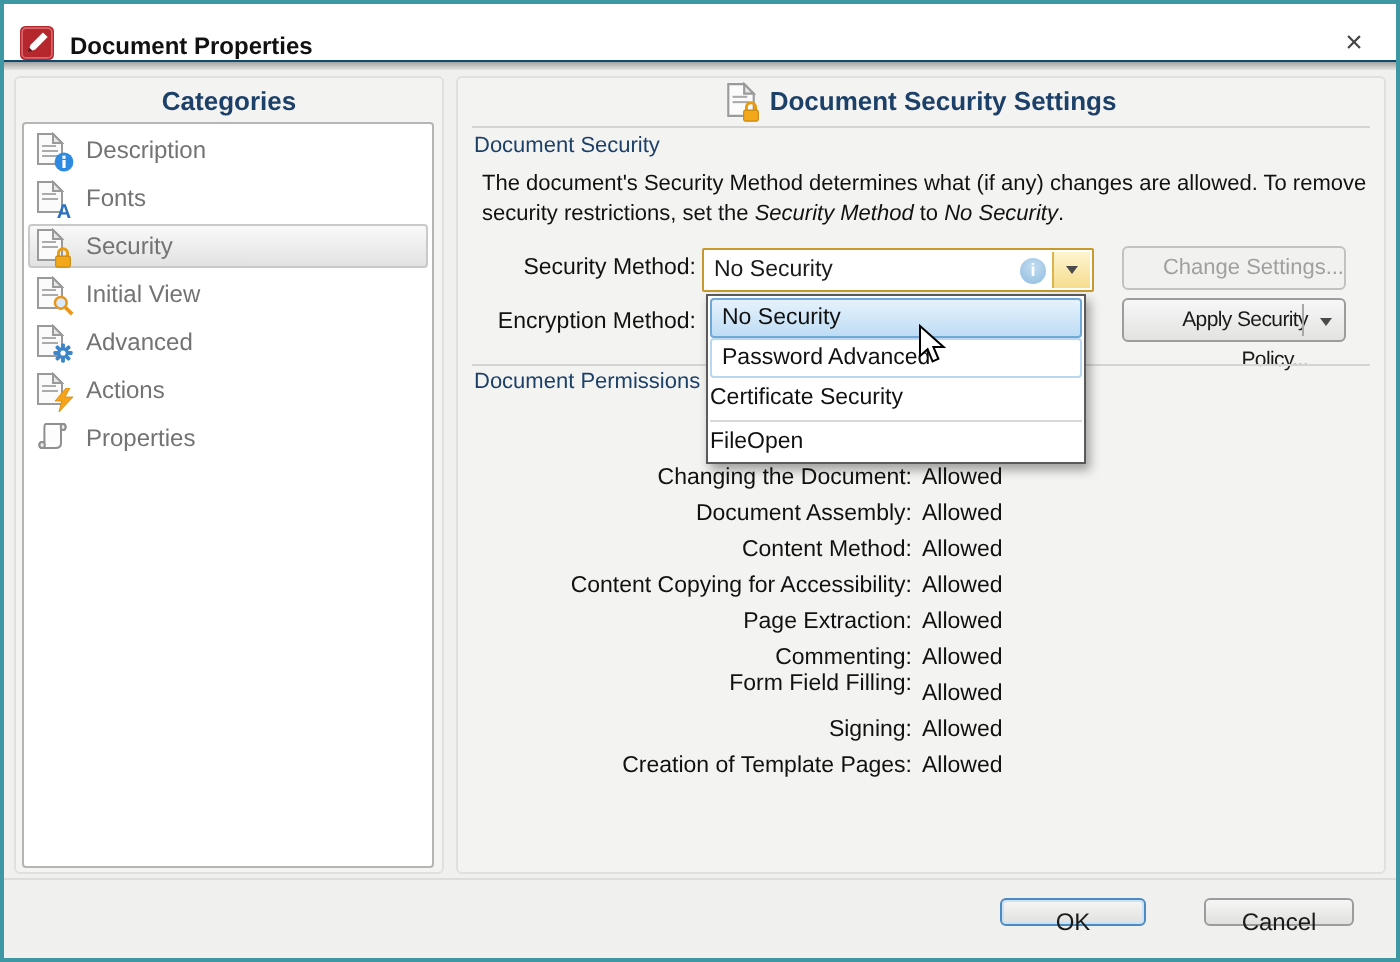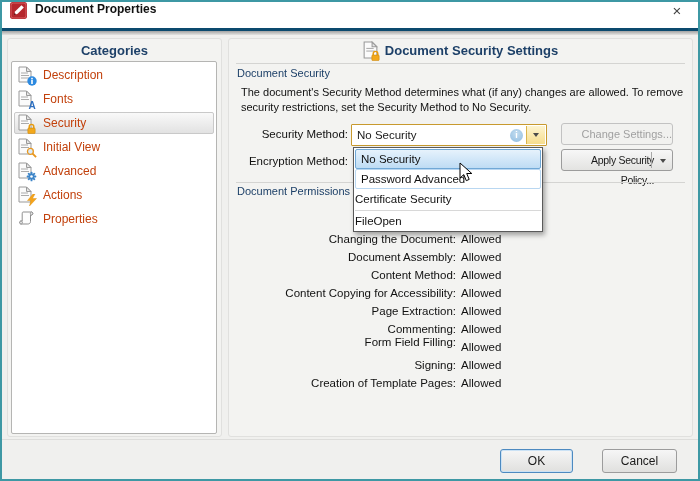--- a/index.html
+++ b/index.html
@@ -1,41 +1,41 @@
 <!DOCTYPE html>
 <html><head>
 <meta charset="utf-8">
 <style>
 *{margin:0;padding:0;box-sizing:border-box}
 body{background:#fff;font-family:"Liberation Sans",sans-serif}
 .window{position:relative;width:700px;height:481px;border:2px solid #3E98A4;background:#f0f0ee;font-size:12px;color:#1a1a1a;overflow:hidden}
 
-.titlebar{position:absolute;left:0;top:0;right:0;height:29px;background:#ffffff;border-bottom:3px solid #0c4a6e;display:flex;align-items:flex-start;padding:0 6px}
+.titlebar{position:absolute;left:0;top:0;right:0;height:29px;background:#ffffff;border-bottom:1px solid #0c4a6e;display:flex;align-items:flex-end;padding:0 6px}
 .titlebar .app-icon{width:17px;height:17px;margin-left:2px;flex:0 0 auto}
 .titlebar .title{margin-left:8px;font-weight:bold;font-size:12px;color:#111}
 .titlebar .close{margin-left:auto;width:30px;text-align:center;font-size:15px;color:#444;cursor:default}
 .title-shade{position:absolute;left:0;top:29px;right:0;height:4px;background:linear-gradient(#a3a3a3,#e4e4e2)}
 
 .panel{position:absolute;background:#f3f3f1;border:1px solid #e0e0de;border-radius:3px}
 .panel-left{left:5px;top:36px;width:215px;height:399px}
 .panel-right{left:226px;top:36px;width:465px;height:399px}
 .panel-header{position:absolute;top:4px;left:0;right:0;text-align:center;color:#1d4068;font-size:13px;font-weight:bold}
 .panel-header-flex{position:absolute;top:2px;left:0;right:0;display:flex;align-items:center;justify-content:center;gap:7px;color:#1d4068;font-size:13px;font-weight:bold}
 
 .listbox{position:absolute;left:3px;right:4px;top:22px;bottom:2px;background:#fff;border:1px solid #b5b5b3;border-radius:2px}
-.cat-item{position:absolute;left:1px;right:1px;height:24px;display:flex;align-items:center;padding-left:5px;gap:8px;font-size:12px;color:#c2410c}
+.cat-item{position:absolute;left:1px;right:1px;height:24px;display:flex;align-items:center;padding-left:5px;gap:8px;font-size:12px;color:#737373}
 .cat-item .ic{position:relative;width:17px;height:18px;flex:0 0 auto}
 .cat-item .ic .badge{position:absolute;right:-2px;bottom:-2px}
 .cat-sel{position:absolute;left:2px;right:2px;height:22px;background:linear-gradient(#f9f9f9,#e2e2e2);border:1px solid #c9c9c9;border-radius:2px}
 
 .group-line{position:absolute;left:7px;right:7px;height:1px;background:#d4d4d2}
 .group-label{position:absolute;left:8px;color:#1d4068;font-size:11px}
 
 .desc{position:absolute;left:12px;top:46px;width:446px;font-size:11px;line-height:15px;color:#111}
-.desc .it{}
+.desc .it{font-style:italic}
 
 .flabel{position:absolute;text-align:right;font-size:11.5px;color:#111}
 .combo{position:absolute;background:#fff;border:1px solid #c89a2e;border-radius:1px}
 .combo .val{position:absolute;left:5px;top:0;line-height:20px;font-size:11.5px}
 .combo .info{position:absolute;width:13px;height:13px;top:4px;border-radius:50%;background:radial-gradient(circle at 50% 35%,#c3ddf0,#8fbce0);color:#fff;font-size:9px;font-weight:bold;text-align:center;line-height:13px}
 .combo .arrow-btn{position:absolute;top:1px;bottom:1px;right:1px;width:19px;background:linear-gradient(#fdf4d0,#f6dd8d);border-left:1px solid #dbb54c;display:flex;align-items:center;justify-content:center}
 .tri{width:0;height:0;border-left:3.5px solid transparent;border-right:3.5px solid transparent;border-top:4px solid #4a4a4a}
 .btn{position:absolute;background:linear-gradient(#f7f7f7,#e3e3e1);border:1px solid #9c9c9c;border-radius:3px;font-size:11px;text-align:right;line-height:20px;color:#1a1a1a}
 .btn.disabled{color:#a0a0a0;border-color:#c2c2c2;background:#f1f1ef}
 .btn .split{position:absolute;right:20px;top:2px;bottom:2px;width:1px;background:#a8a8a8}
@@ -44,21 +44,21 @@
 .dropdown{position:absolute;left:124px;top:108px;width:190px;height:85px;background:#fff;border:1px solid #5a5a5a;box-shadow:2px 3px 5px rgba(0,0,0,.35);z-index:6}
 .dd-item{position:absolute;left:1px;right:1px;height:20px;line-height:20px;padding-left:0;font-size:11.5px;color:#111}
 .dd-item.selected{height:20px;line-height:18px;background:linear-gradient(#e6f2fc,#bedcf4);border:1px solid #70a8d6;border-radius:2px;padding-left:5px}
 .dd-item.hovered{line-height:18px;border:1px solid #b9d7f1;border-radius:2px;padding-left:5px}
 .dd-sep{position:absolute;left:1px;right:1px;top:62px;height:1px;background:#d8d8d8}
 
 .perm-label{position:absolute;left:2px;width:225px;height:18px;line-height:18px;text-align:right;font-size:11.5px;color:#111}
 .perm-value{position:absolute;left:232px;height:18px;line-height:18px;font-size:11.5px;color:#111}
 
 .footer-line{position:absolute;left:0;right:0;top:437px;height:1px;background:#dddddb}
-.fbtn{position:absolute;top:447px;height:24px;background:linear-gradient(#f6f6f6,#e0e0de);border:1px solid #9c9c9c;border-radius:3px;font-size:12px;text-align:center;line-height:22px}
+.fbtn{position:absolute;top:447px;height:14px;background:linear-gradient(#f6f6f6,#e0e0de);border:1px solid #9c9c9c;border-radius:3px;font-size:12px;text-align:center;line-height:22px}
 .fbtn.default{border-color:#4d8ac0;box-shadow:inset 0 0 0 1px #cbe2f5}
 
 .cursor{position:absolute;left:457px;top:160px;z-index:10}
 </style>
 </head>
 <body>
 
 <div class="window">
 
   <div class="titlebar">

